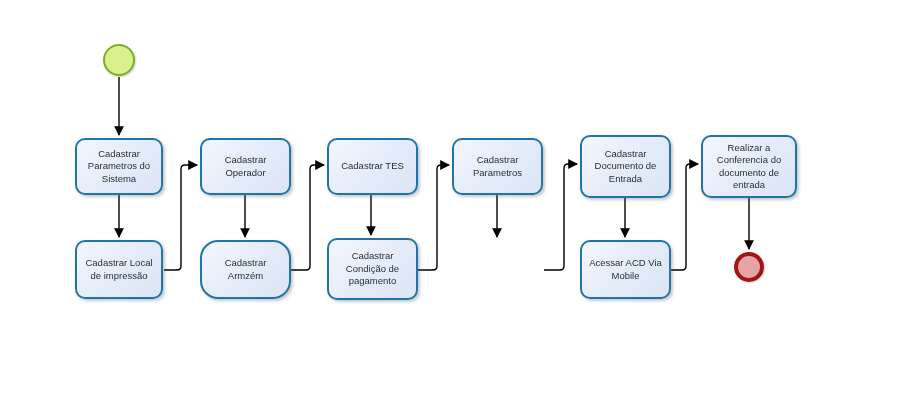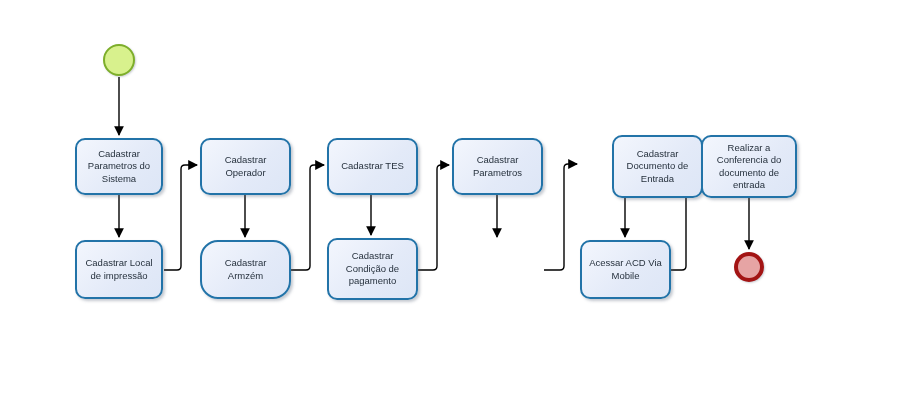--- a/index.html
+++ b/index.html
@@ -90,21 +90,21 @@
   </div>
   <div class="task" style="left:200px; top:138px; width:91px; height:57px;">
     <span>Cadastrar Operador</span>
   </div>
   <div class="task" style="left:327px; top:138px; width:91px; height:57px;justify-content:center;">
     <span>Cadastrar TES</span>
   </div>
   <div class="task" style="left:452px; top:138px; width:91px; height:57px;">
     <span>Cadastrar Parametros</span>
   </div>
-  <div class="task" style="left:612px; top:135px; width:91px; height:63px;">
+  <div class="task" style="left:580px; top:135px; width:91px; height:63px;">
     <span>Cadastrar Documento de Entrada</span>
   </div>
   <div class="task" style="left:701px; top:135px; width:96px; height:63px;">
     <span>Realizar a Conferencia do documento de entrada</span>
   </div>
 
   <div class="task" style="left:75px;  top:240px; width:88px; height:59px;">
     <span>Cadastrar Local de impressão</span>
   </div>
   <div class="task" style="left:200px; top:240px; width:91px; height:59px;border-radius:18px;">

